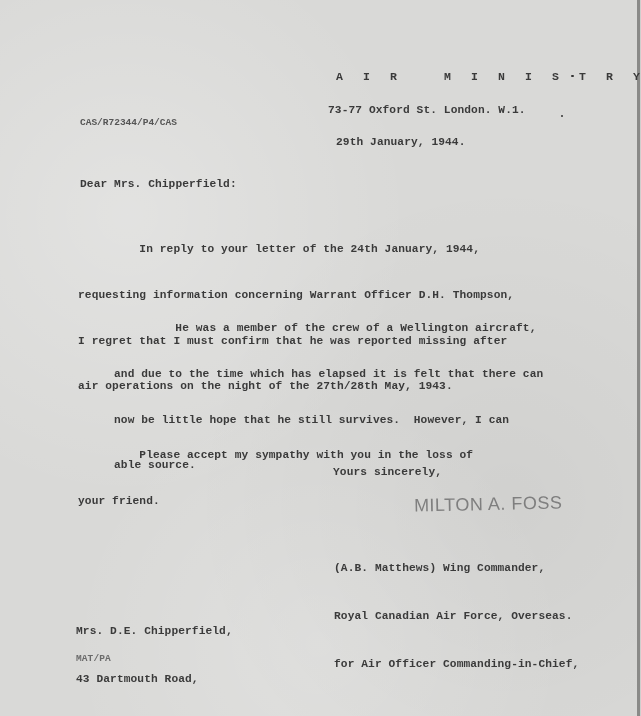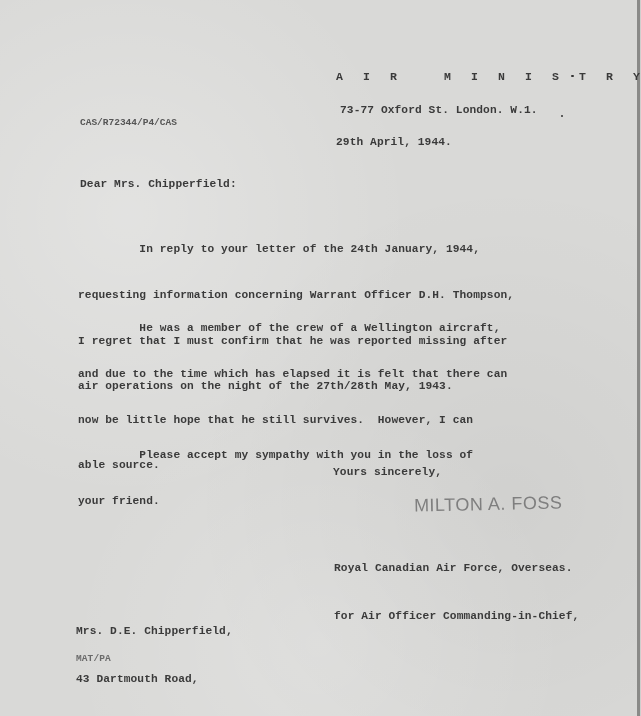--- a/index.html
+++ b/index.html
@@ -17,27 +17,27 @@
         radial-gradient(circle at 50% 90%, rgba(255,255,255,0.18), transparent 35%);
       border-right: 3px solid #8a8a88;
       font-family: "Liberation Mono", "DejaVu Sans Mono", monospace;
       color: #3a3a3a;
       font-size: 11.2px;
       font-weight: bold;
       letter-spacing: 0.1px;
     }
     .abs { position: absolute; white-space: pre; }
     .ministry { left: 336px; top: 70px; letter-spacing: 6.6px; font-size: 11.5px; }
-    .address  { left: 340px; top: 104px; }
+    .address  { left: 328px; top: 104px; }
     .date     { left: 336px; top: 136px; }
     .ref      { left: 80px;  top: 117px; font-size: 9.5px; color: #555; letter-spacing: 0; text-align: center; }
     .salutation { left: 80px; top: 178px; }
     .para { position: absolute; left: 78px; width: 500px; line-height: 15.2px; white-space: pre; }
     .p1 { top: 212px; }
-    .p2 { top: 291px; }
+    .p2 { top: 291px; margin-left: 36px; }
     .p3 { top: 418px; }
     .closing { left: 333px; top: 466px; }
     .stamp {
       left: 414px; top: 494px;
       font-family: "Liberation Sans", "DejaVu Sans", sans-serif;
       font-weight: normal; font-size: 18px; color: #7f7f7f; letter-spacing: 0.5px;
       transform: rotate(-1.2deg);
     }
     .sigblock { position: absolute; left: 334px; top: 528px; line-height: 16px; white-space: pre; }
     .recipient { position: absolute; left: 76px; top: 591px; line-height: 16px; white-space: pre; }
@@ -45,21 +45,21 @@
     .speck { position: absolute; width: 3px; height: 2px; background: #333; border-radius: 1px; }
   </style>
 </head>
 <body>
 
 <div class="page">
 
   <div class="abs ministry">A I R   M I N I S T R Y</div>
   <div class="abs address">73-77 Oxford St. London. W.1.</div>
   <div class="abs ref">CAS/R72344/P4/CAS</div>
-  <div class="abs date">29th April, 1944.</div>
+  <div class="abs date">29th January, 1944.</div>
 
   <div class="abs salutation">Dear Mrs. Chipperfield:</div>
 
   <div class="para p1">
     <div>         In reply to your letter of the 24th January, 1944,</div>
     <div>requesting information concerning Warrant Officer D.H. Thompson,</div>
     <div>I regret that I must confirm that he was reported missing after</div>
     <div>air operations on the night of the 27th/28th May, 1943.</div>
   </div>
 
@@ -73,20 +73,21 @@
   <div class="para p3">
     <div>         Please accept my sympathy with you in the loss of</div>
     <div>your friend.</div>
   </div>
 
   <div class="abs closing">Yours sincerely,</div>
 
   <div class="abs stamp">MILTON A. FOSS</div>
 
   <div class="sigblock">
+    <div>(A.B. Matthews) Wing Commander,</div>
     <div>Royal Canadian Air Force, Overseas.</div>
     <div>for Air Officer Commanding-in-Chief,</div>
   </div>
 
   <div class="recipient">
     <div>Mrs. D.E. Chipperfield,</div>
     <div>43 Dartmouth Road,</div>
     
   </div>
 

